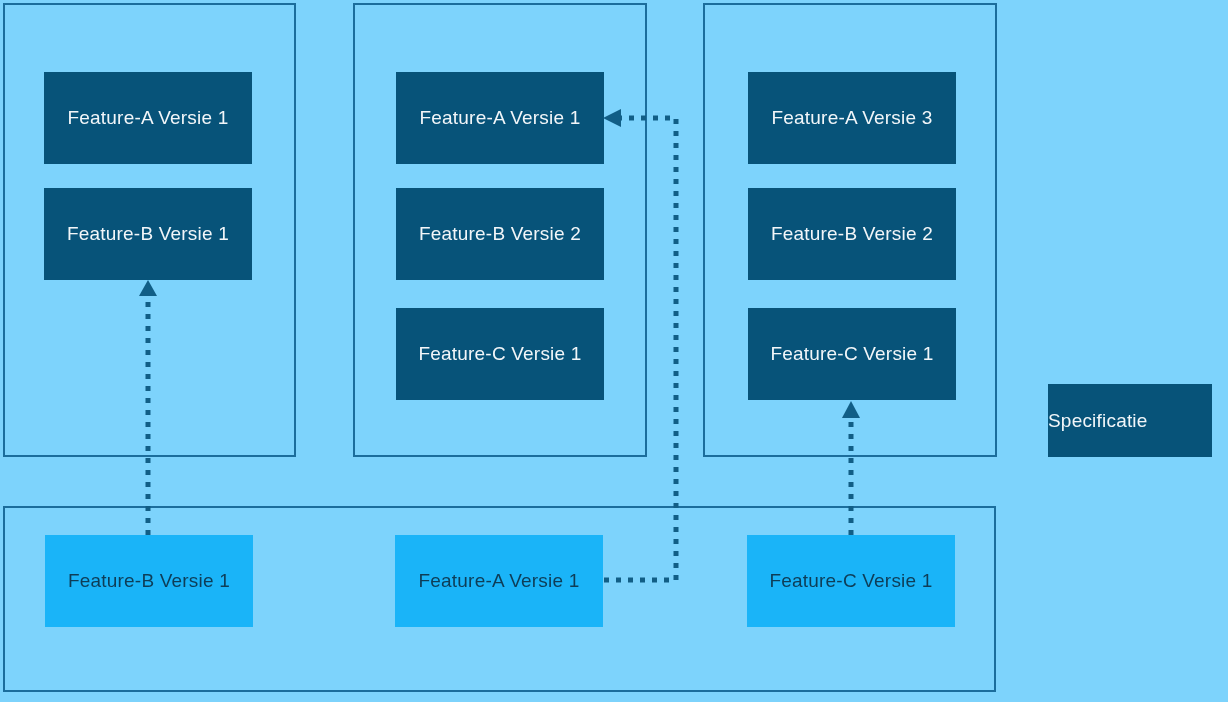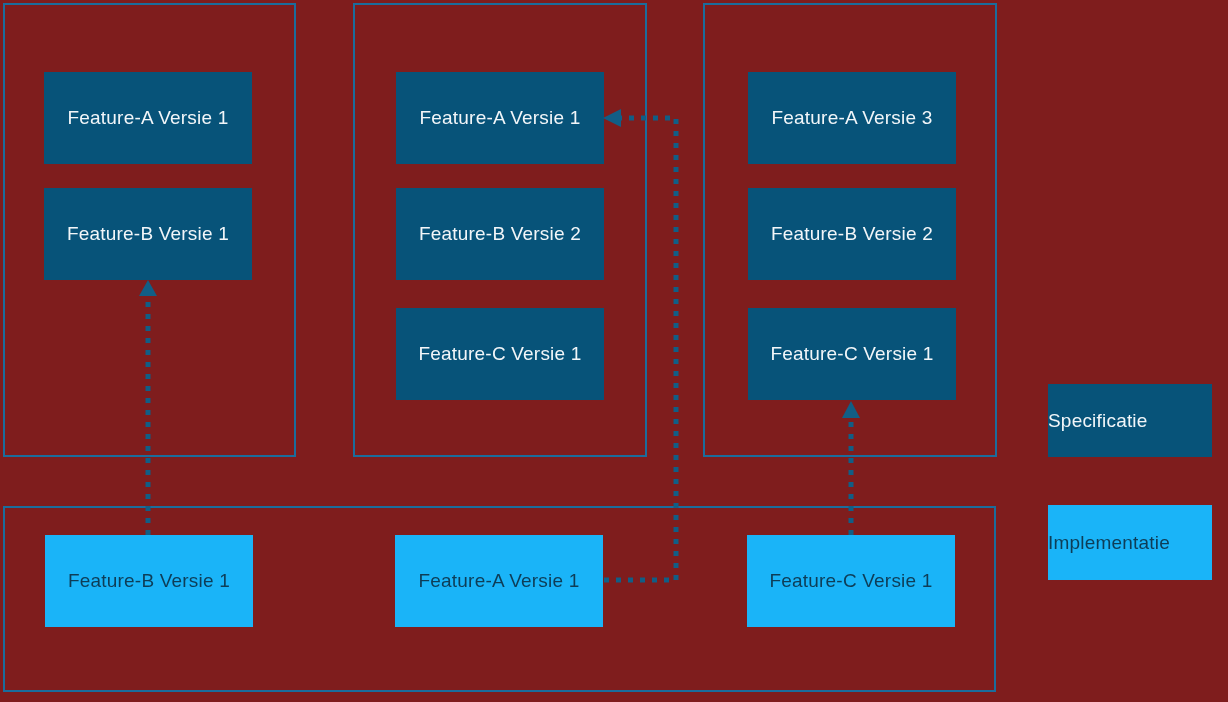--- a/index.html
+++ b/index.html
@@ -4,21 +4,21 @@
 <style>
   html, body {
     margin: 0;
     padding: 0;
     background: #000000;
   }
   .canvas {
     position: relative;
     width: 1228px;
     height: 702px;
-    background: #7f1d1d;
+    background: #7dd3fc;
     overflow: hidden;
     font-family: "Liberation Sans", sans-serif;
   }
   .frame {
     position: absolute;
     border: 2px solid #1b6d9c;
     box-sizing: border-box;
     background: transparent;
   }
   #frame-spec-1 { left: 3px;   top: 3px;   width: 293px; height: 454px; }
@@ -148,23 +148,20 @@
       <span>Feature-A Versie 1</span>
     </div>
     <div class="fbox impl pos-3">
       <span>Feature-C Versie 1</span>
     </div>
   </div>
 
   <div class="legend-box" id="legend-spec">
     <span>Specificatie</span>
   </div>
-  <div class="legend-box" id="legend-impl">
-    <span>Implementatie</span>
-  </div>
 
   <svg class="arrow-layer" viewBox="0 0 1228 702" xmlns="http://www.w3.org/2000/svg">
 
     <g>
       <line x1="148" y1="535" x2="148" y2="296"></line>
       <polygon points="148,280 139,296 157,296"></polygon>
     </g>
 
     <g>
       <path d="M 604 580 L 676 580 L 676 118 L 621 118"></path>

